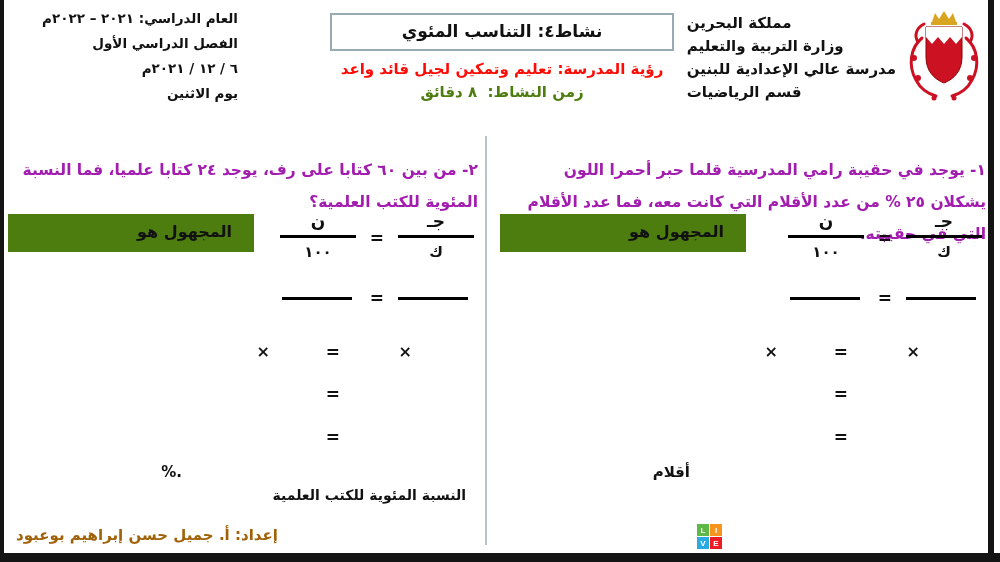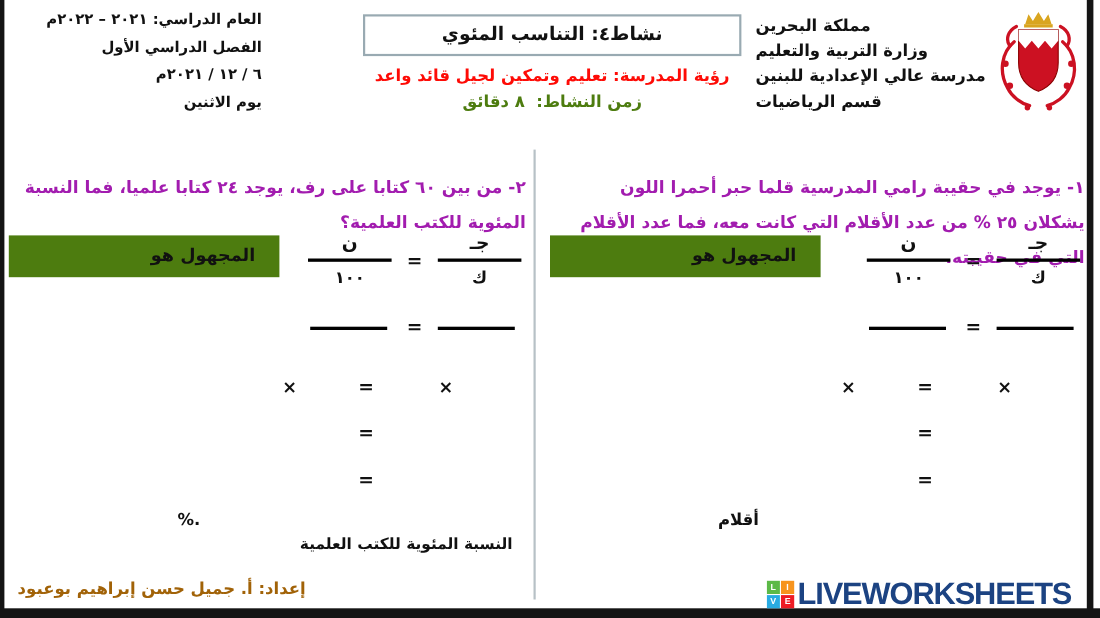--- a/index.html
+++ b/index.html
@@ -170,15 +170,14 @@
   </div>
 
   <div class="prepared">إعداد: أ. جميل حسن إبراهيم بوعبود</div>
   <div class="lw">
     <span class="lw-grid">
       <span class="lw-cell tile-0">L</span>
       <span class="lw-cell tile-1">I</span>
       <span class="lw-cell tile-2">V</span>
       <span class="lw-cell tile-3">E</span>
     </span>
-    <span class="lw-text">LIVEWORKSHEETS</span>
   </div>
 </div>
 
 </body></html>

